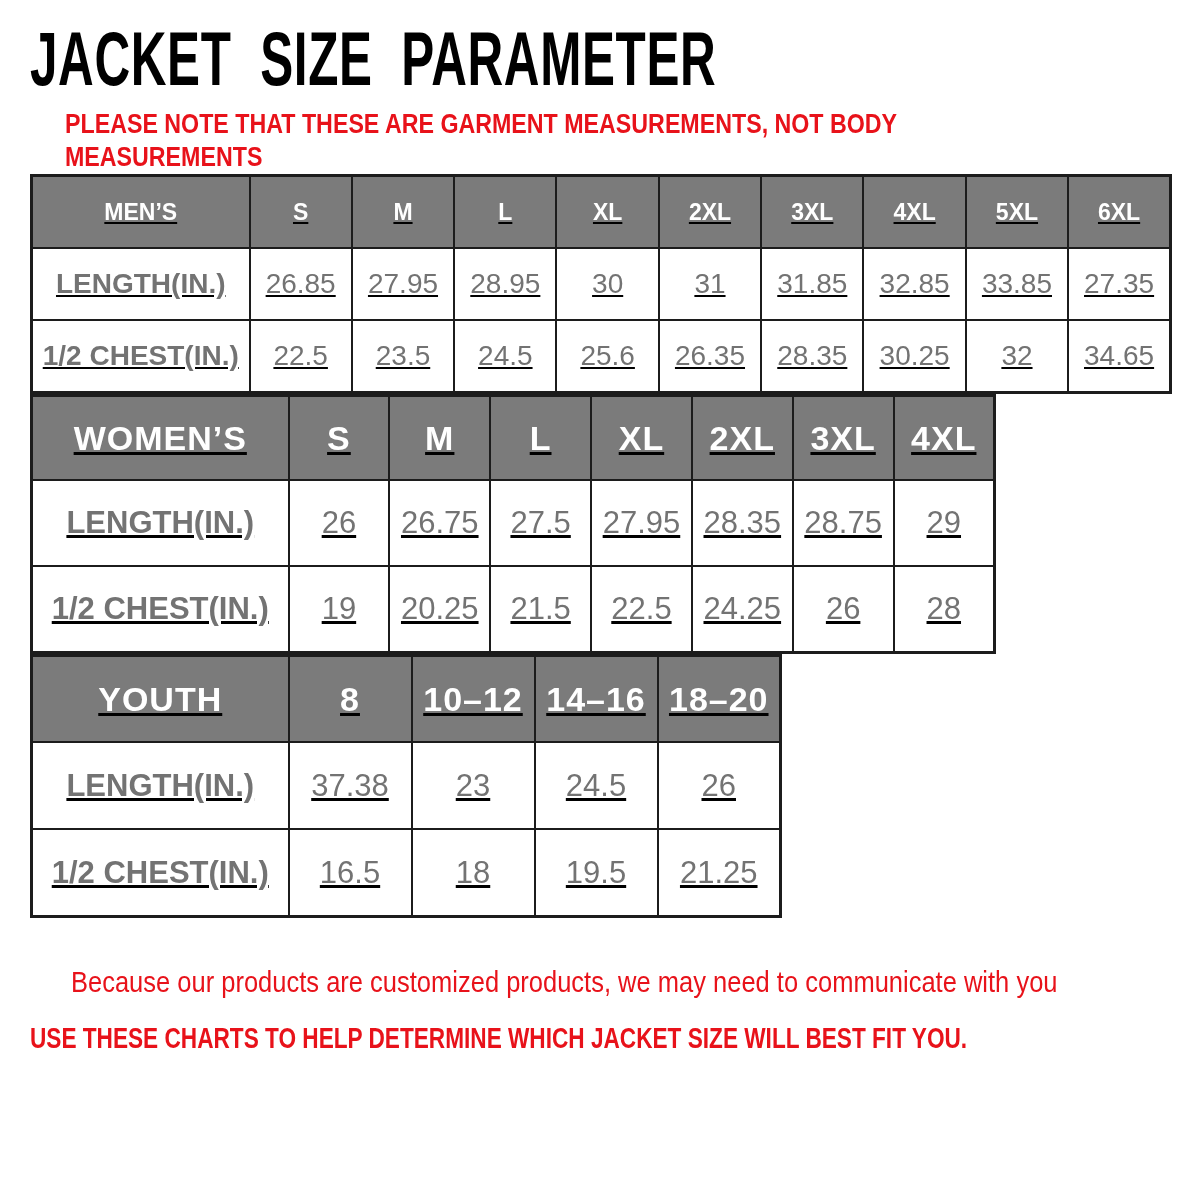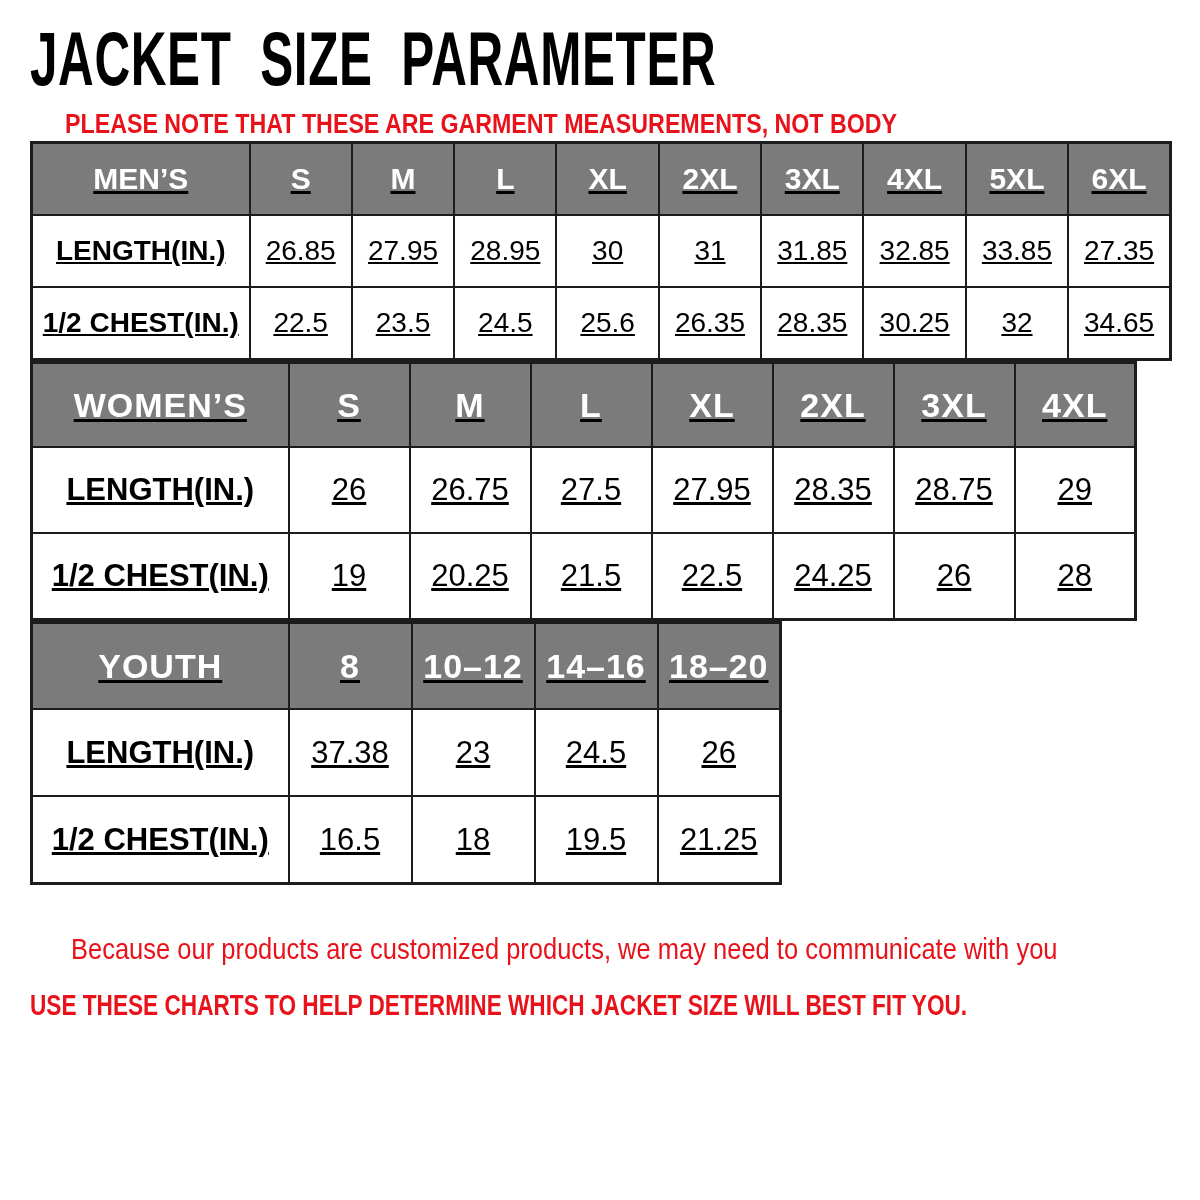--- a/index.html
+++ b/index.html
@@ -34,29 +34,29 @@
   }
   table.size th,table.size td{
     border:2px solid var(--border,#1c1c1c);
     text-align:center;vertical-align:middle;
     padding:0;overflow:hidden;white-space:nowrap;
   }
   table.size th{
     background:var(--header-bg,#7b7b7b);color:var(--header-text,#fff);
     font-weight:bold;
   }
-  table.size td{background:#fff;color:#000000;font-weight:normal;}
+  table.size td{background:#fff;color:#737373;font-weight:normal;}
   table.size td.label{font-weight:bold;}
 
   .tbl-mens{width:1142px;margin-top:24px;}
-  .tbl-mens th{height:70px;font-size:30px;}
+  .tbl-mens th{height:70px;font-size:23px;}
   .tbl-mens td{height:70px;font-size:28px;}
   .tbl-mens col.label{width:218px;}
 
-  .tbl-womens{width:1107px;margin-top:28px;}
+  .tbl-womens{width:966px;margin-top:28px;}
   .tbl-womens th{height:82px;font-size:34px;letter-spacing:1px;}
   .tbl-womens td{height:84px;font-size:31px;}
   .tbl-womens col.label{width:257px;}
 
   .tbl-youth{width:752px;margin-top:28px;}
   .tbl-youth th{height:84px;font-size:34px;letter-spacing:1px;}
   .tbl-youth td{height:85px;font-size:31px;}
   .tbl-youth col.label{width:257px;}
 
   
@@ -68,20 +68,21 @@
 </style>
 </head>
 <body>
 
 <div class="page">
 
   <h1 class="title"><span class="cond">JACKET SIZE PARAMETER</span></h1>
 
   <div class="note">
     <div class="line"><span class="cond">PLEASE NOTE THAT THESE ARE GARMENT MEASUREMENTS, NOT BODY</span></div>
+    <div class="line"><span class="cond">MEASUREMENTS</span></div>
   </div>
 
   <table class="size tbl-mens">
       <colgroup>
         <col class="label">
         <col>
         <col>
         <col>
         <col>
         <col>

